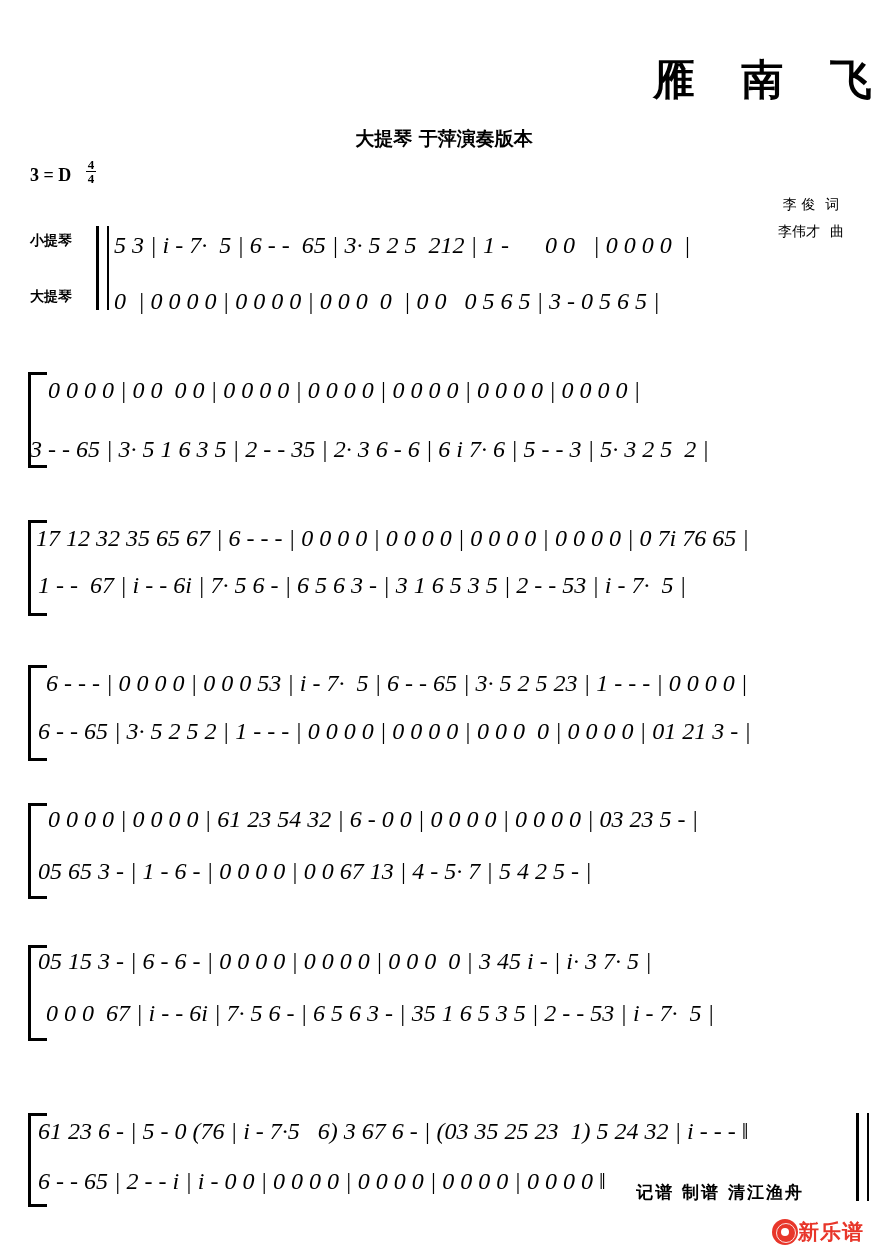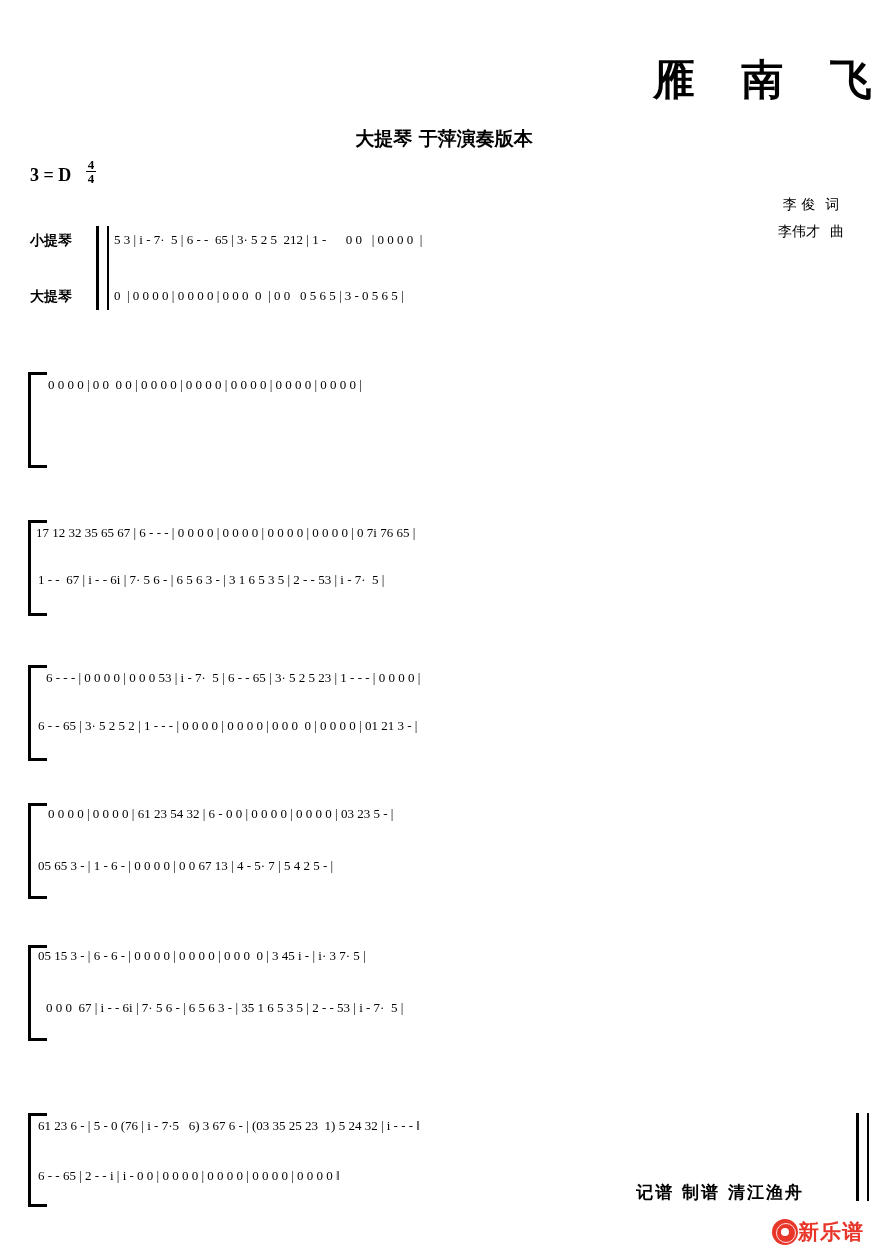--- a/index.html
+++ b/index.html
@@ -99,24 +99,25 @@
   }
   .twobar {
     position: absolute;
     width: 8px;
     border-left: 3px solid #000;
     border-right: 2px solid #000;
   }
 
   .staffline {
     position: absolute;
-    font-size: 13px;
+    font-size: 24px;
     font-family: "Liberation Serif", serif;
     white-space: pre;
     letter-spacing: 0px;
+    font-style: italic;
   }
   .end-double {
     position: absolute;
     width: 8px;
     border-left: 3px solid #000;
     border-right: 2px solid #000;
   }
   .footer-credit {
     position: absolute;
     bottom: 52px;
@@ -194,20 +195,21 @@
 
   <div class="instr-label instr-xiao">小提琴</div>
   <div class="instr-label instr-da">大提琴</div>
 
   <div class="twobar" style="top:226px; left:96px; height:84px;"></div>
   <div class="staffline" style="top:232px; left:114px;">5 3 | i - 7·  5 | 6 - -  65 | 3· 5 2 5  212 | 1 -      0 0   | 0 0 0 0  |</div>
   <div class="staffline" style="top:288px; left:114px;">0  | 0 0 0 0 | 0 0 0 0 | 0 0 0  0  | 0 0   0 5 6 5 | 3 - 0 5 6 5 |</div>
 
   <div class="brace" style="top:372px; left:28px; height:90px;"></div>
   <div class="staffline" style="top:377px; left:48px;">0 0 0 0 | 0 0  0 0 | 0 0 0 0 | 0 0 0 0 | 0 0 0 0 | 0 0 0 0 | 0 0 0 0 |</div>
+  <div class="staffline" style="top:436px; left:30px;">3 - - 65 | 3· 5 1 6 3 5 | 2 - - 35 | 2· 3 6 - 6 | 6 i 7· 6 | 5 - - 3 | 5· 3 2 5  2 |</div>
 
   <div class="brace" style="top:520px; left:28px; height:90px;"></div>
   <div class="staffline" style="top:525px; left:36px;">17 12 32 35 65 67 | 6 - - - | 0 0 0 0 | 0 0 0 0 | 0 0 0 0 | 0 0 0 0 | 0 7i 76 65 |</div>
   <div class="staffline" style="top:572px; left:38px;">1 - -  67 | i - - 6i | 7· 5 6 - | 6 5 6 3 - | 3 1 6 5 3 5 | 2 - - 53 | i - 7·  5 |</div>
 
   <div class="brace" style="top:665px; left:28px; height:90px;"></div>
   <div class="staffline" style="top:670px; left:46px;">6 - - - | 0 0 0 0 | 0 0 0 53 | i - 7·  5 | 6 - - 65 | 3· 5 2 5 23 | 1 - - - | 0 0 0 0 |</div>
   <div class="staffline" style="top:718px; left:38px;">6 - - 65 | 3· 5 2 5 2 | 1 - - - | 0 0 0 0 | 0 0 0 0 | 0 0 0  0 | 0 0 0 0 | 01 21 3 - |</div>
 
   <div class="brace" style="top:803px; left:28px; height:90px;"></div>

